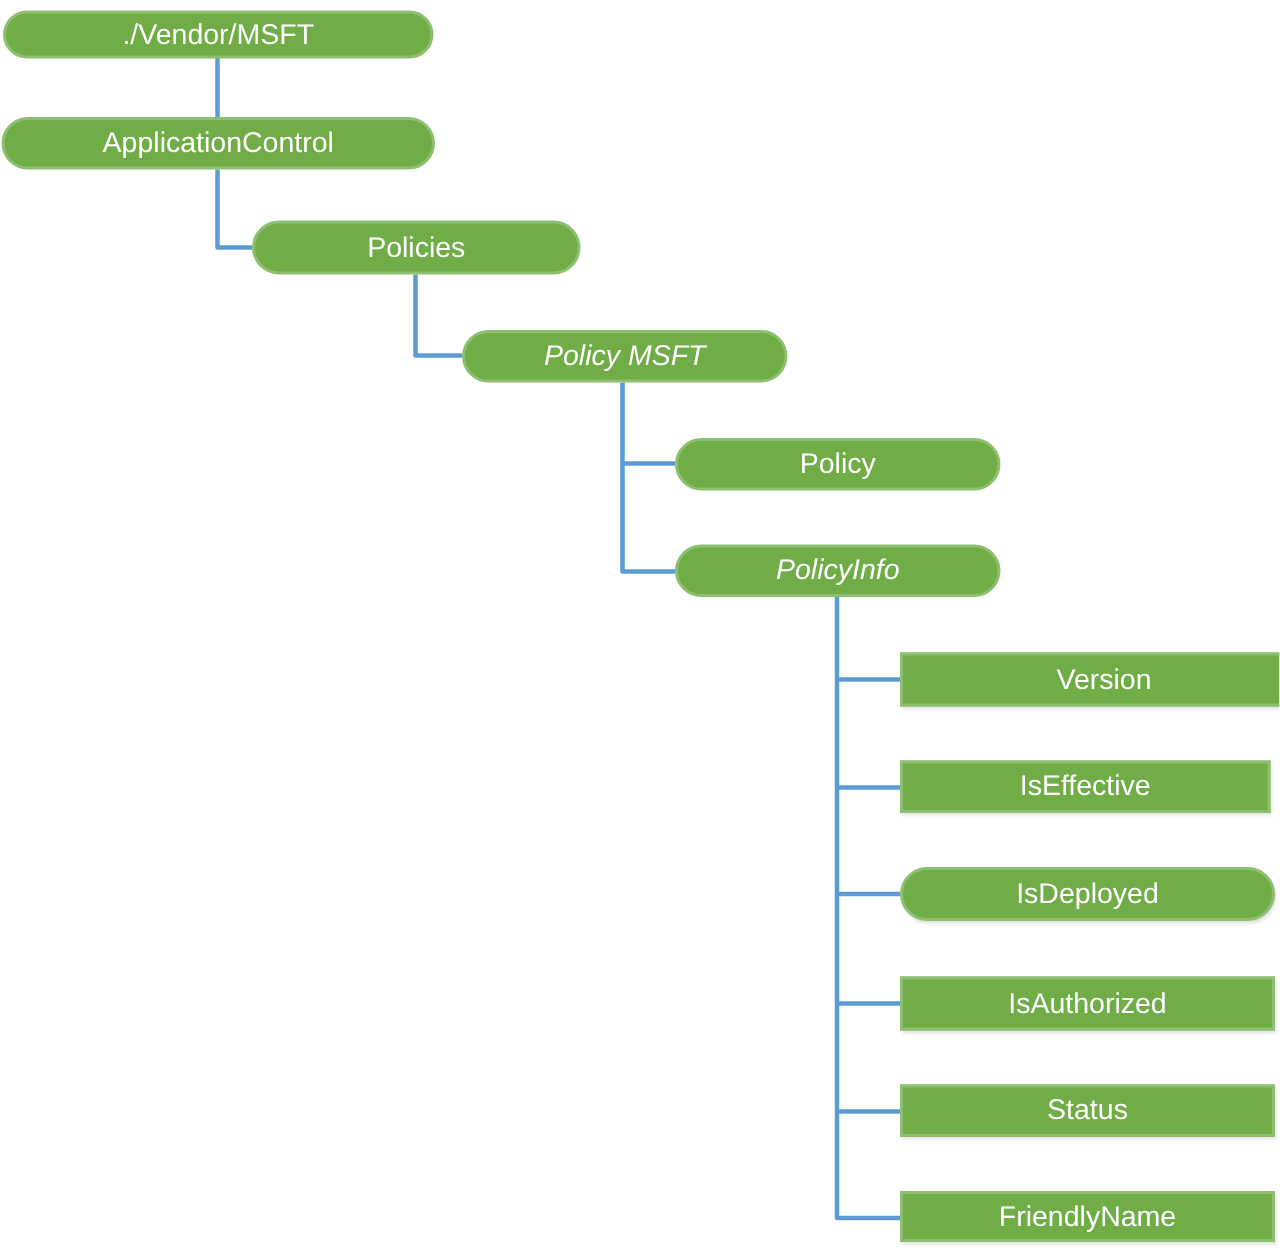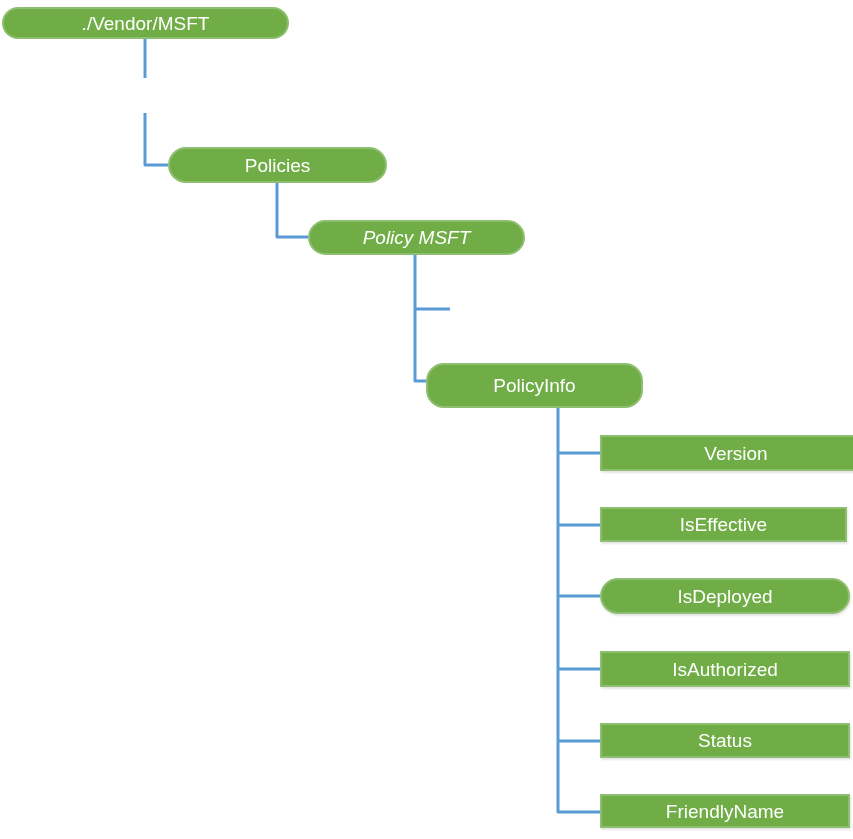--- a/index.html
+++ b/index.html
@@ -65,27 +65,29 @@
     <path class="connector" d="M558 398 V812 H600"></path>
     <path class="connector" d="M558 453 H600"></path>
     <path class="connector" d="M558 525 H600"></path>
     <path class="connector" d="M558 596 H600"></path>
     <path class="connector" d="M558 669 H600"></path>
     <path class="connector" d="M558 741 H600"></path>
   </svg>
 
   <div class="node pill" style="left:2px;   top:7px;   width:287px; height:32px; border-radius:16px;">./Vendor/MSFT</div>
 
+  <div class="node pill" style="left:1px;   top:78px;  width:289px; height:35px;">ApplicationControl</div>
 
   <div class="node pill" style="left:168px; top:147px; width:219px; height:36px;">Policies</div>
 
   <div class="node pill italic" style="left:308px; top:220px; width:217px; height:35px;">Policy MSFT</div>
 
+  <div class="node pill" style="left:450px; top:292px; width:217px; height:35px;">Policy</div>
 
-  <div class="node pill" style="left:426px; top:363px; width:217px; height:45px;">PolicyInfo</div>
+  <div class="node pill" style="left:450px; top:363px; width:217px; height:35px;font-style:italic;">PolicyInfo</div>
 
   <div class="node rect" style="left:600px; top:435px; width:272px; height:36px;">Version</div>
 
   <div class="node rect" style="left:600px; top:507px; width:247px; height:35px;">IsEffective</div>
 
   <div class="node rect" style="left:600px; top:578px; width:250px; height:36px;border-radius:18px;">IsDeployed</div>
 
   <div class="node rect" style="left:600px; top:651px; width:250px; height:36px;">IsAuthorized</div>
 
   <div class="node rect" style="left:600px; top:723px; width:250px; height:35px;">Status</div>

